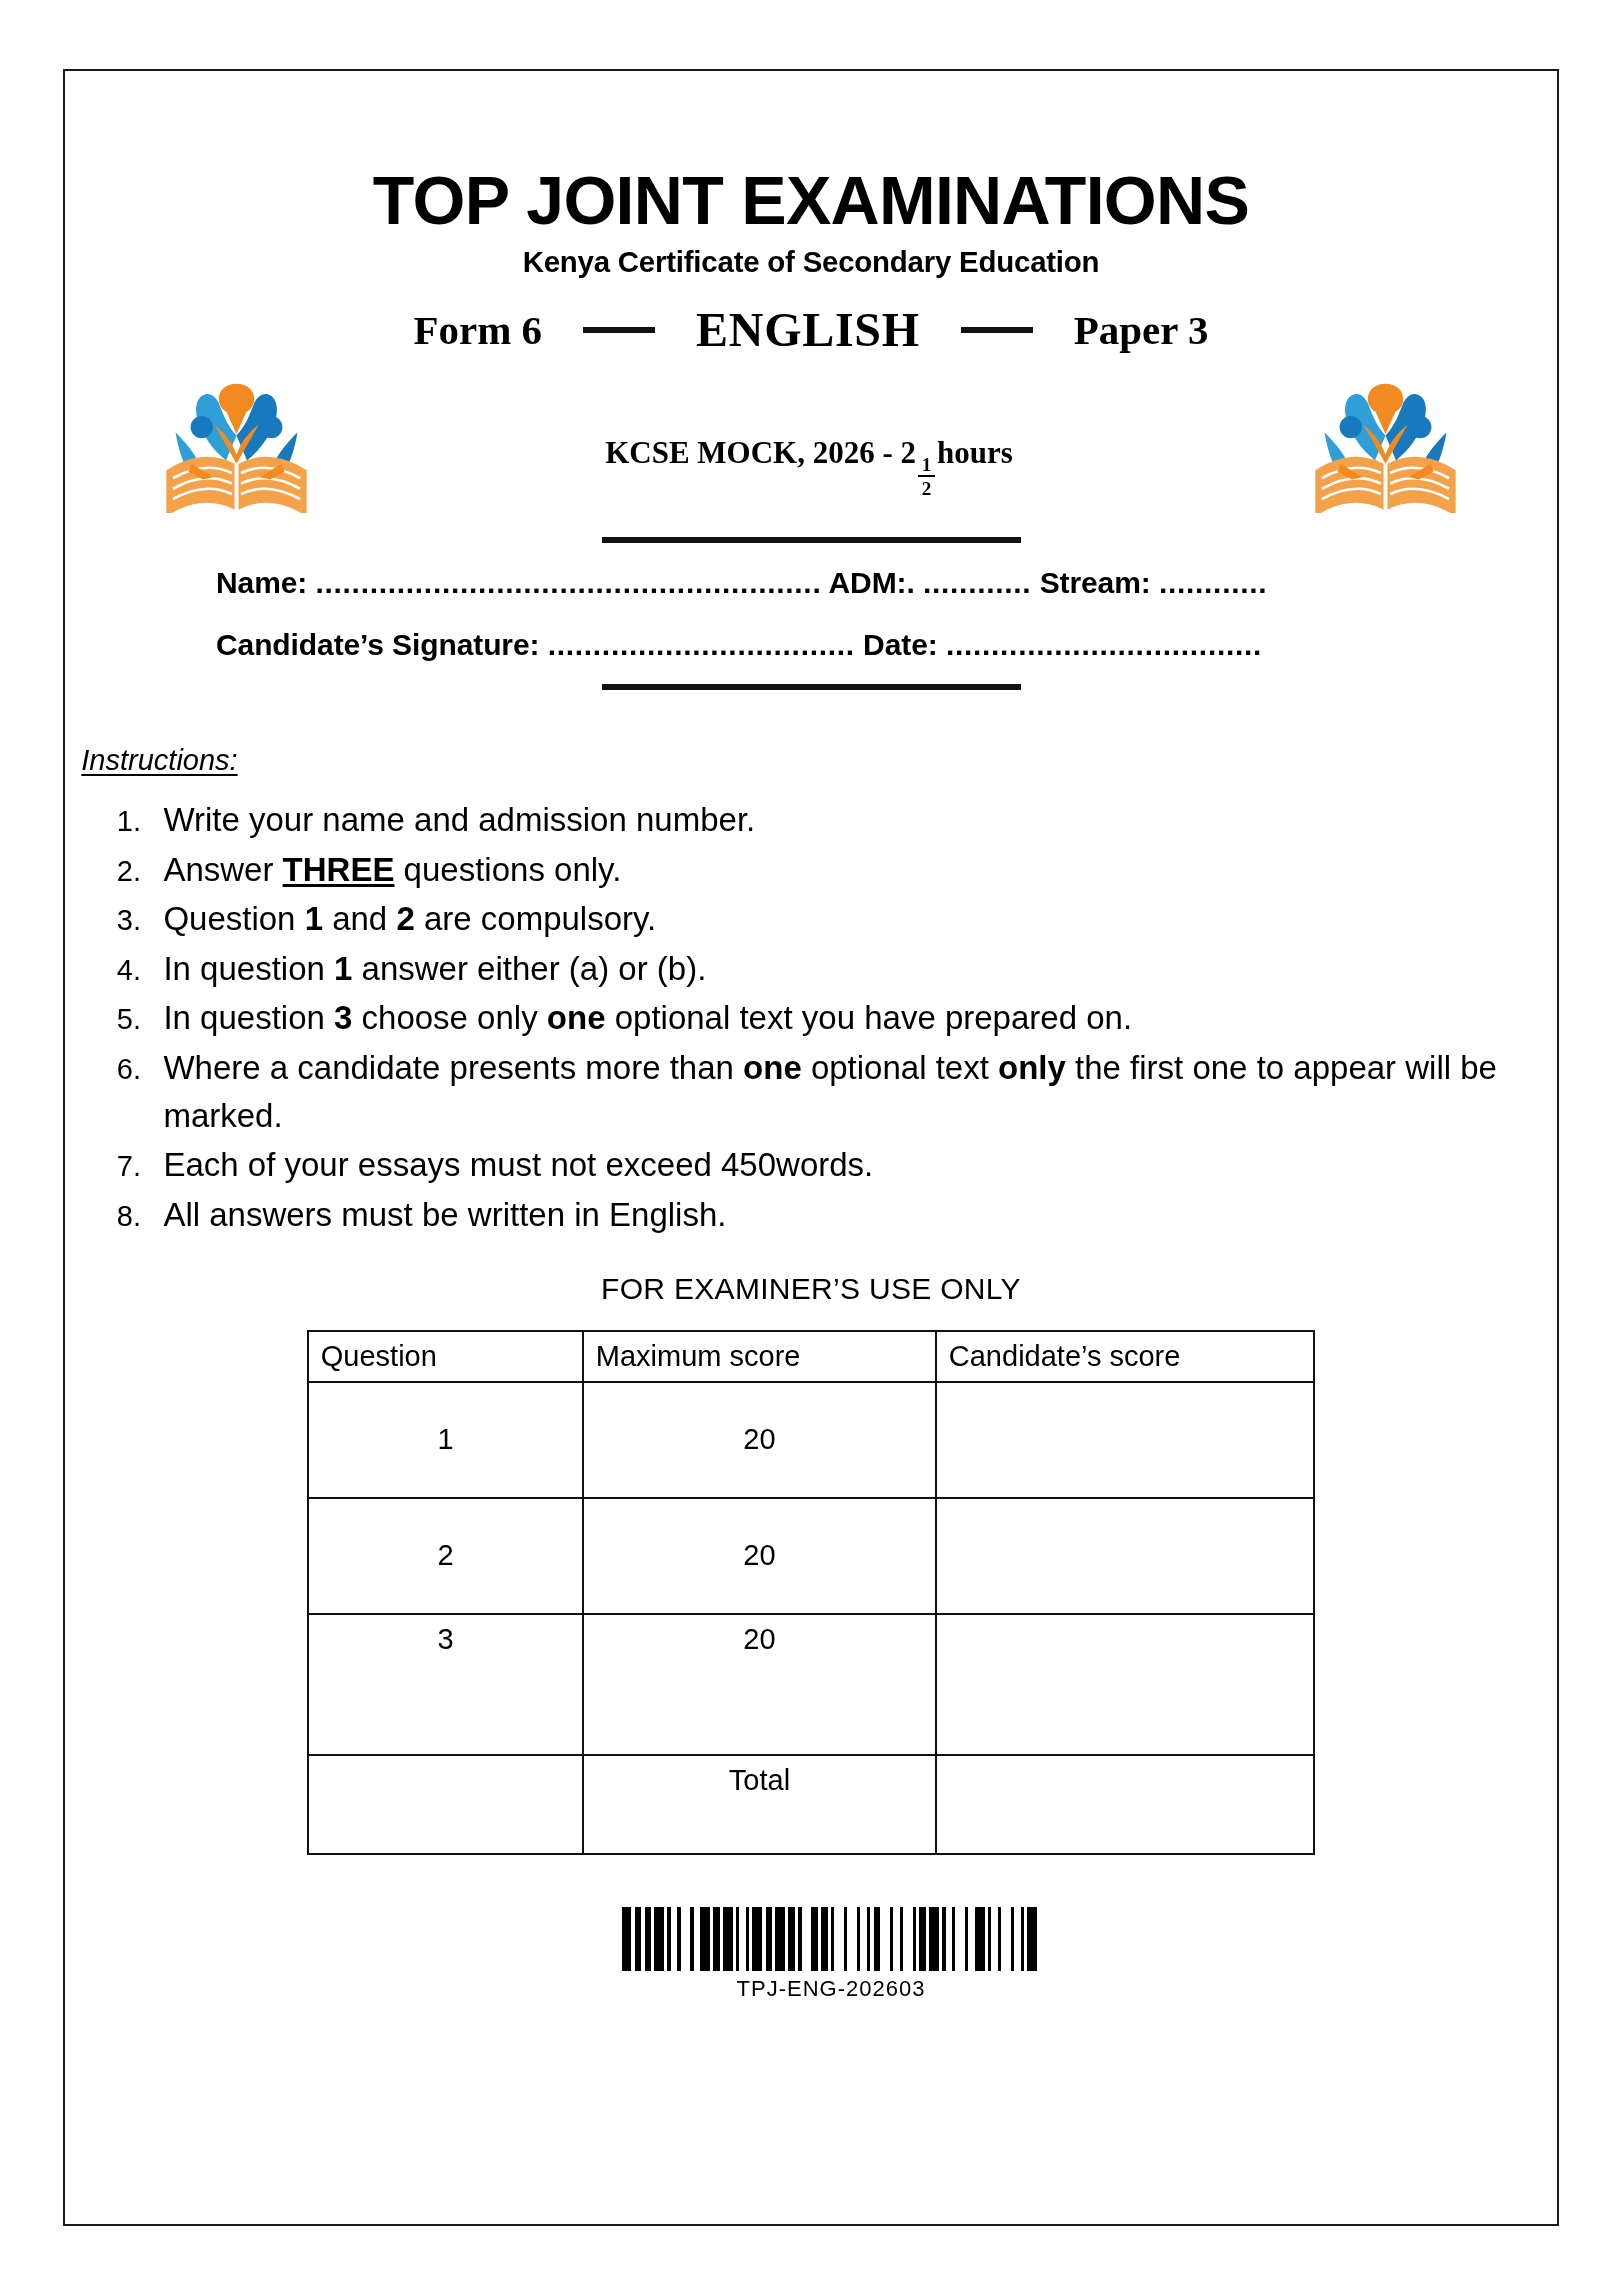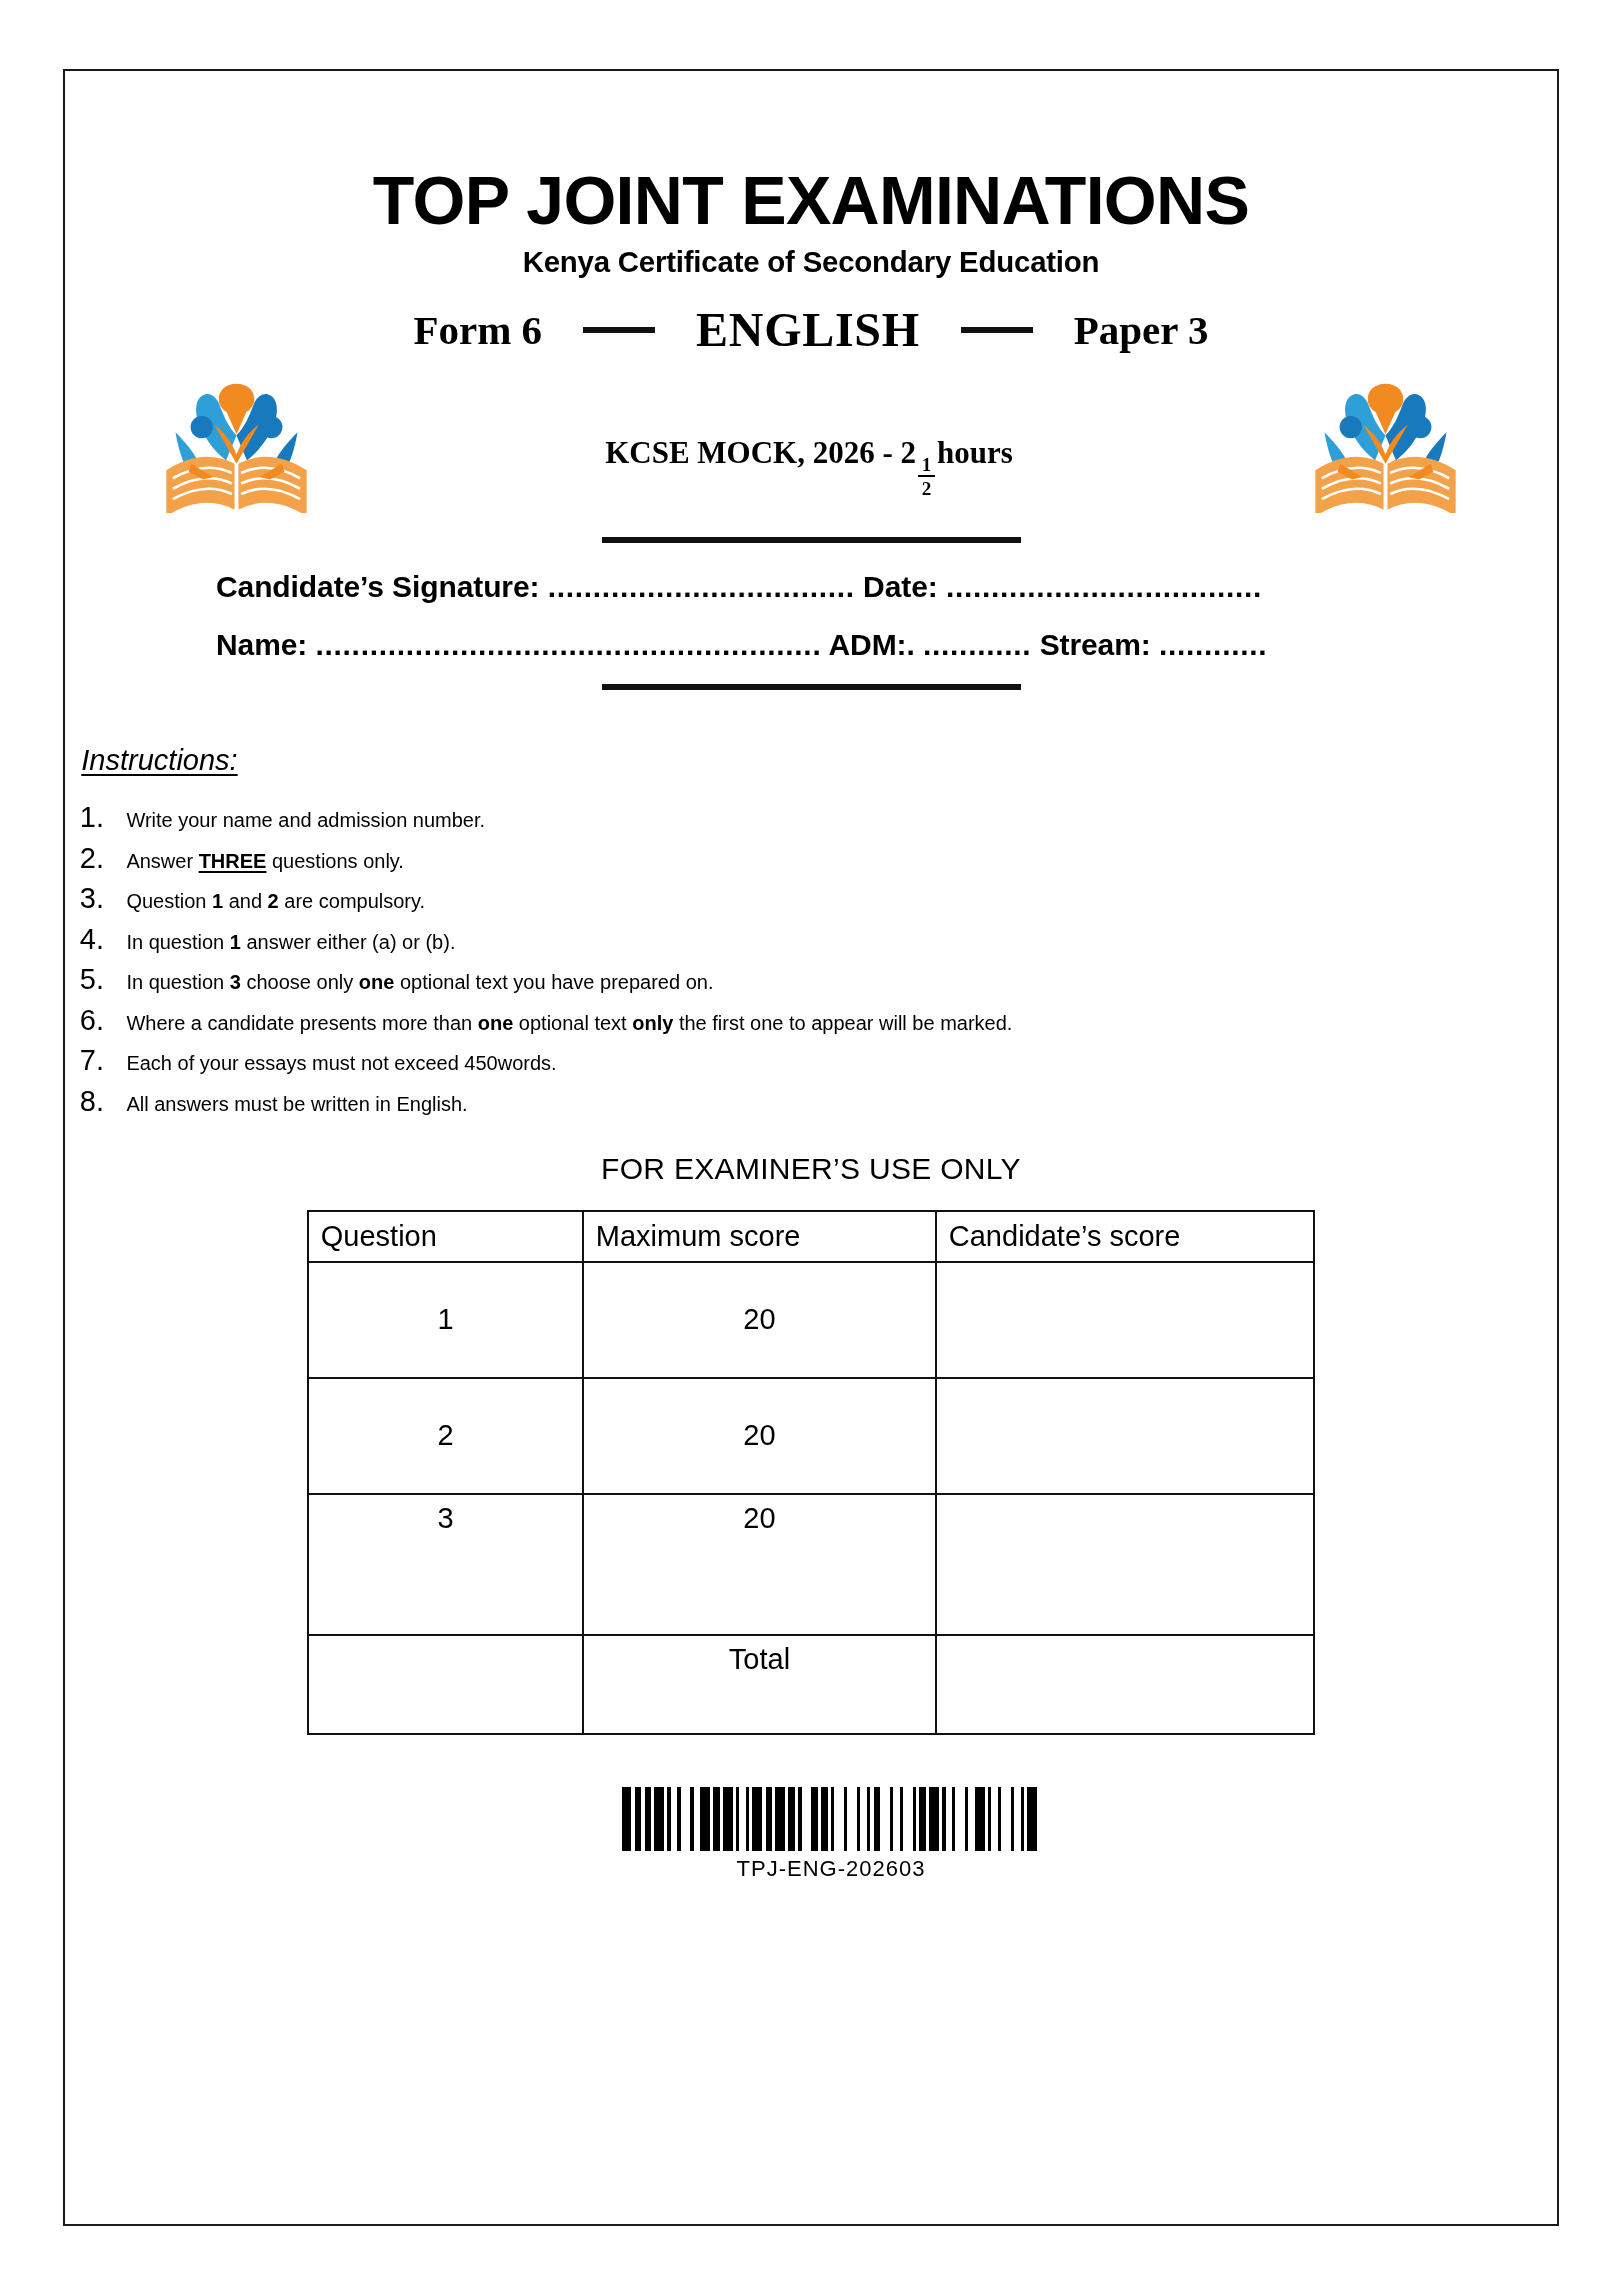--- a/index.html
+++ b/index.html
@@ -158,23 +158,23 @@
     font-style: italic;
     font-weight: normal;
     font-size: 29px;
     text-decoration: underline;
     text-underline-offset: 3.9px;
     margin-top: 54px;
     padding-left: 18.3px;
   }
   ol.instructions {
     margin: 19.6px 0 0 0;
-    padding-left: 49px;
-    font-family: "Liberation Sans", sans-serif;
-    font-size: 20px;
+    padding-left: 86px;
+    font-family: "Liberation Sans", sans-serif;
+    font-size: 33px;
     line-height: 1.46;
     list-style-position: outside;
   }
   ol.instructions li {
     padding-left: 14.4px;
     margin-bottom: 1.3px;
   }
   ol.instructions li::marker { font-size: 29px; }
   .em-bold { font-weight: bold; }
   .em-bold-ul { font-weight: bold; text-decoration: underline; text-underline-offset: 2.6px; }
@@ -324,34 +324,34 @@
           <path d="M212 194 c-30 -17 -60 -22 -90 -8"></path>
         </g>
         <path d="M46 140 l34 20 l-16 4 l-22 -12 z" fill="#F18A21"></path>
         <path d="M184 140 l-34 20 l16 4 l22 -12 z" fill="#F18A21"></path>
       </g>
     </svg>
   </div>
 
   <div class="rule rule-1"></div>
 
-  <div class="field-line second">
-    <span>Candidate’s Signature:</span>
-    <span class="dots">..................................</span>
-    <span>Date:</span>
-    <span class="dots">...................................</span>
-  </div>
-
   <div class="field-line">
     <span>Name:</span>
     <span class="dots">........................................................</span>
     <span>ADM:.</span>
     <span class="dots">............</span>
     <span>Stream:</span>
     <span class="dots">............</span>
+  </div>
+
+  <div class="field-line second">
+    <span>Candidate’s Signature:</span>
+    <span class="dots">..................................</span>
+    <span>Date:</span>
+    <span class="dots">...................................</span>
   </div>
 
   <div class="rule rule-2"></div>
 
   <div class="instructions-heading">Instructions:</div>
   <ol class="instructions">
       <li><span>Write your name and admission number.</span></li>
       <li><span> Answer </span><span class="em-bold-ul">THREE</span><span> questions only.</span></li>
       <li><span>Question </span><span class="em-bold">1</span><span> and </span><span class="em-bold">2</span><span> are compulsory.</span></li>
       <li><span>In question </span><span class="em-bold">1</span><span> answer either (a) or (b).</span></li>

